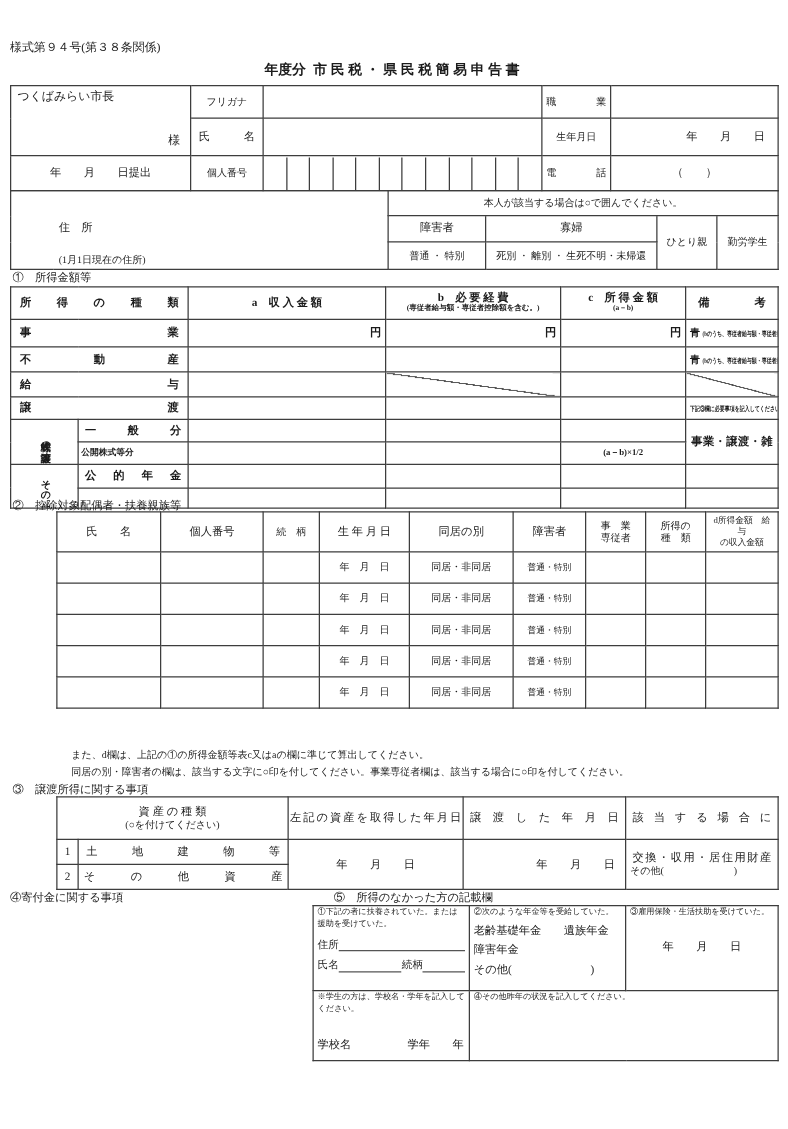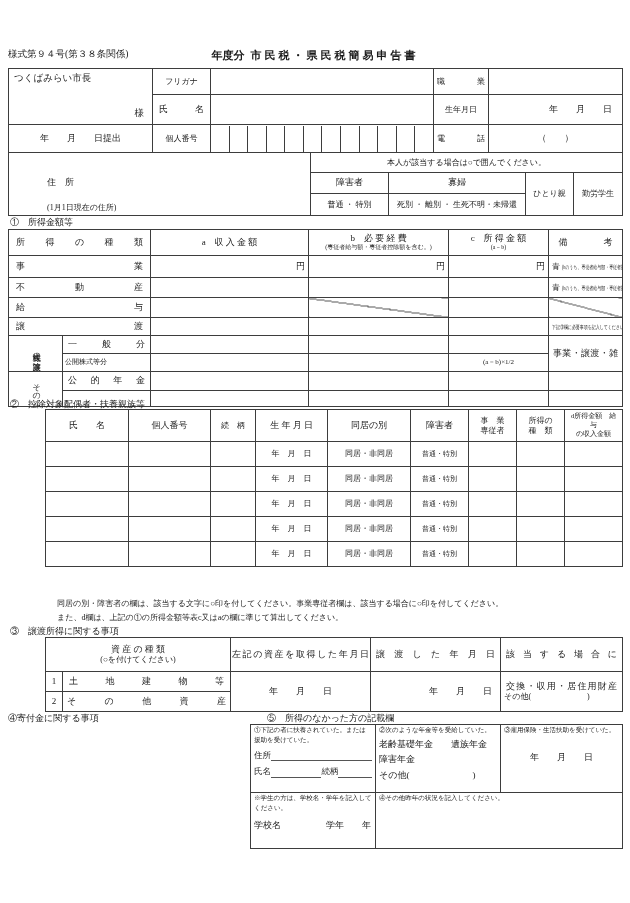--- a/index.html
+++ b/index.html
@@ -21,21 +21,21 @@
   .justify { text-align:justify; text-align-last:justify; }
   .f8 { font-size:8px; } .f7 { font-size:7px; } .f75 { font-size:7.5px; }
   .sub { font-size:6px; }
   .squeeze { display:inline-block; font-size:5.5px; white-space:nowrap; transform:scaleX(.72); transform-origin:left center; }
 
   .diag-up   { background:linear-gradient(to top right,   transparent calc(50% - .5px), #555 calc(50% - .5px), #555 calc(50% + .5px), transparent calc(50% + .5px)); }
   .diag-down { background:linear-gradient(to bottom right, transparent calc(50% - .5px), #555 calc(50% - .5px), #555 calc(50% + .5px), transparent calc(50% + .5px)); }
 
   .vert-inner { writing-mode:vertical-rl; display:inline-block; font-size:8px; line-height:1.3; }
 
-  #form-number { left:8px; top:48px; font-size:9.5px; }
+  #form-number { left:8px; top:32px; font-size:9.5px; }
   #title-wrap { left:0; top:48px; width:630px; text-align:center; font-size:11px; font-weight:bold; }
   #title-wrap .main { letter-spacing:3px; margin-left:6px; }
 
   .section-label { font-size:9px; }
 
   
   #header-table { left:8px; top:68px; width:614px; }
   .mayor-cell { position:relative; }
   .mayor-cell .mayor { position:absolute; left:5px; top:4px; font-size:9.5px; }
   .mayor-cell .sama { position:absolute; right:8px; bottom:4px; font-size:9.5px; }
@@ -43,21 +43,21 @@
   .pnboxes div { flex:1; border-left:1px solid #3d3d3d; }
   .pnboxes div:first-child { border-left:none; }
 
   
   #addr-table { left:8px; top:152px; width:614px; }
   .addr-cell { position:relative; }
   .addr-cell .lbl { position:absolute; left:38px; top:24px;text-align:center; }
   .addr-cell .nt { position:absolute; left:38px; bottom:2px; font-size:8px; }
 
   
-  #income-table { left:8px; top:229px; width:614px; }
+  #income-table { left:8px; top:229px; width:614px;font-weight:bold; }
   .blue-wrap { white-space:nowrap; }
 
   
   #dep-table { left:45px; top:409px; width:577px; }
   #dep-notes { left:57px; top:597px; font-size:8px; line-height:14px; }
 
   
   #cap-table { left:45px; top:637px; width:577px; }
 
   
@@ -341,22 +341,22 @@
         <td class="c f7">普通・特別</td>
         <td></td>
         <td></td>
         <td></td>
       </tr>
     </tbody>
       </table>
   </div>
 
   <div class="abs" id="dep-notes">
+    <div>また、d欄は、上記の①の所得金額等表c又はaの欄に準じて算出してください。</div>
     <div>同居の別・障害者の欄は、該当する文字に○印を付してください。事業専従者欄は、該当する場合に○印を付してください。</div>
-    <div>また、d欄は、上記の①の所得金額等表c又はaの欄に準じて算出してください。</div>
   </div>
 
   <div class="abs section-label" style="left:10px; top:625px">③　譲渡所得に関する事項</div>
 
   <div class="abs" id="cap-table">
     <table>
       <colgroup>
           <col style="width:17px">
           <col style="width:168px">
           <col style="width:140px">
@@ -425,21 +425,21 @@
           <div class="big" style="margin-top:2px">その他(　　　　　　　)</div>
         </td>
         <td class="t box">
           <div>③雇用保険・生活扶助を受けていた。</div>
           <div class="big c" style="margin-top:16px">年　　月　　日</div>
         </td>
       </tr>
       <tr style="height:56px">
         <td class="t box">
           <div>※学生の方は、学校名・学年を記入してください。</div>
-          <div class="big" style="margin-top:6px">学校名　　　　　学年　　年</div>
+          <div class="big" style="margin-top:16px">学校名　　　　　学年　　年</div>
         </td>
         <td colspan="2" class="t box">
           <div>④その他昨年の状況を記入してください。</div>
         </td>
       </tr>
     </tbody>
       </table>
   </div>
 
 </div>

